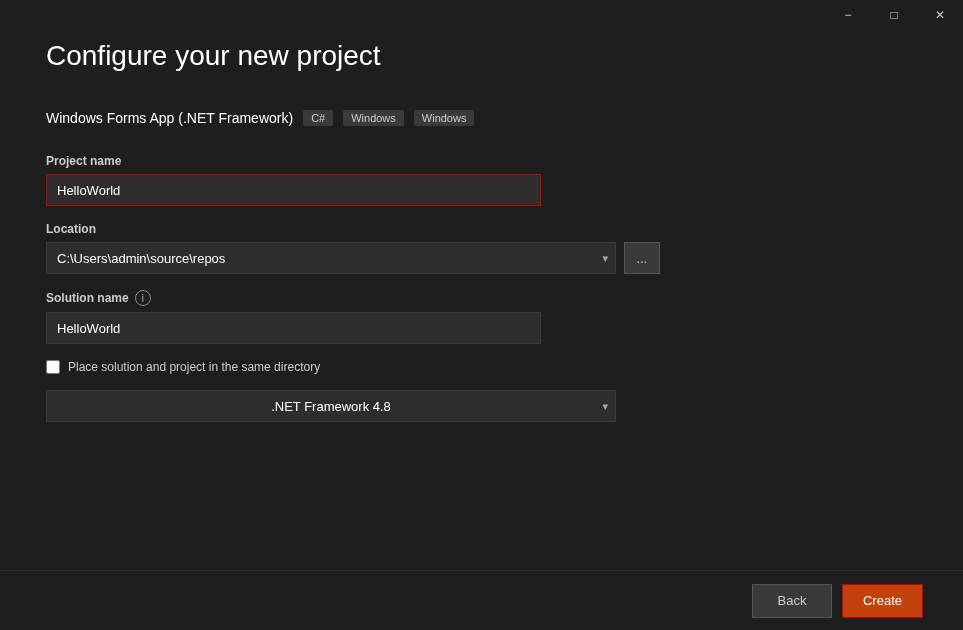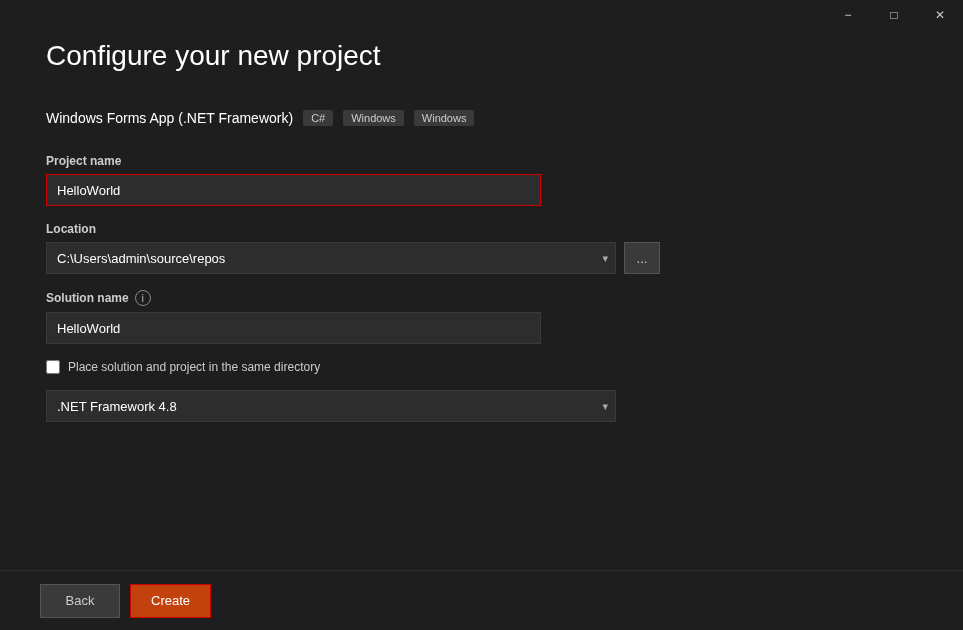--- a/index.html
+++ b/index.html
@@ -209,31 +209,33 @@
       background-color: #2d2d2d;
       border: 1px solid #3a3a3a;
       color: #ffffff;
       font-size: 13px;
       padding: 4px 10px;
       outline: none;
       font-family: 'Segoe UI', sans-serif;
       appearance: none;
       -webkit-appearance: none;
       cursor: pointer;
+      text-align: center;
     }
 
     .bottom-bar {
       position: absolute;
       bottom: 0;
       left: 0;
       right: 0;
       height: 60px;
       background-color: #1e1e1e;
       display: flex;
       align-items: center;
+      justify-content: flex-end;
       padding: 0 40px;
       gap: 10px;
       border-top: 1px solid #2d2d2d;
     }
 
     .action-btn {
       height: 34px;
       min-width: 80px;
       padding: 0 20px;
       background-color: #3a3a3a;

